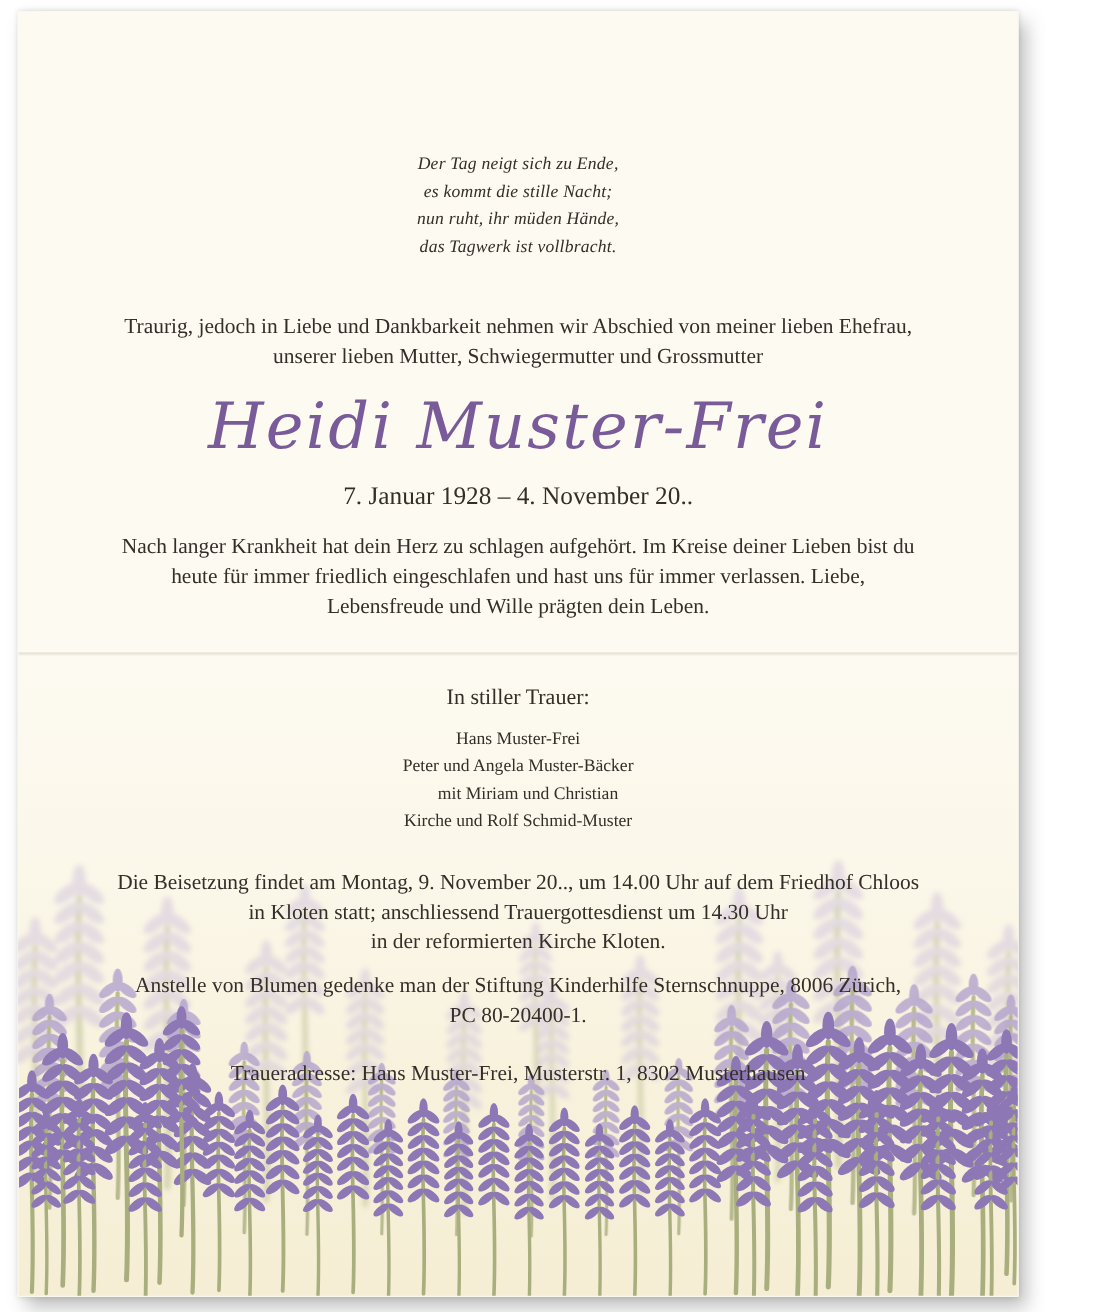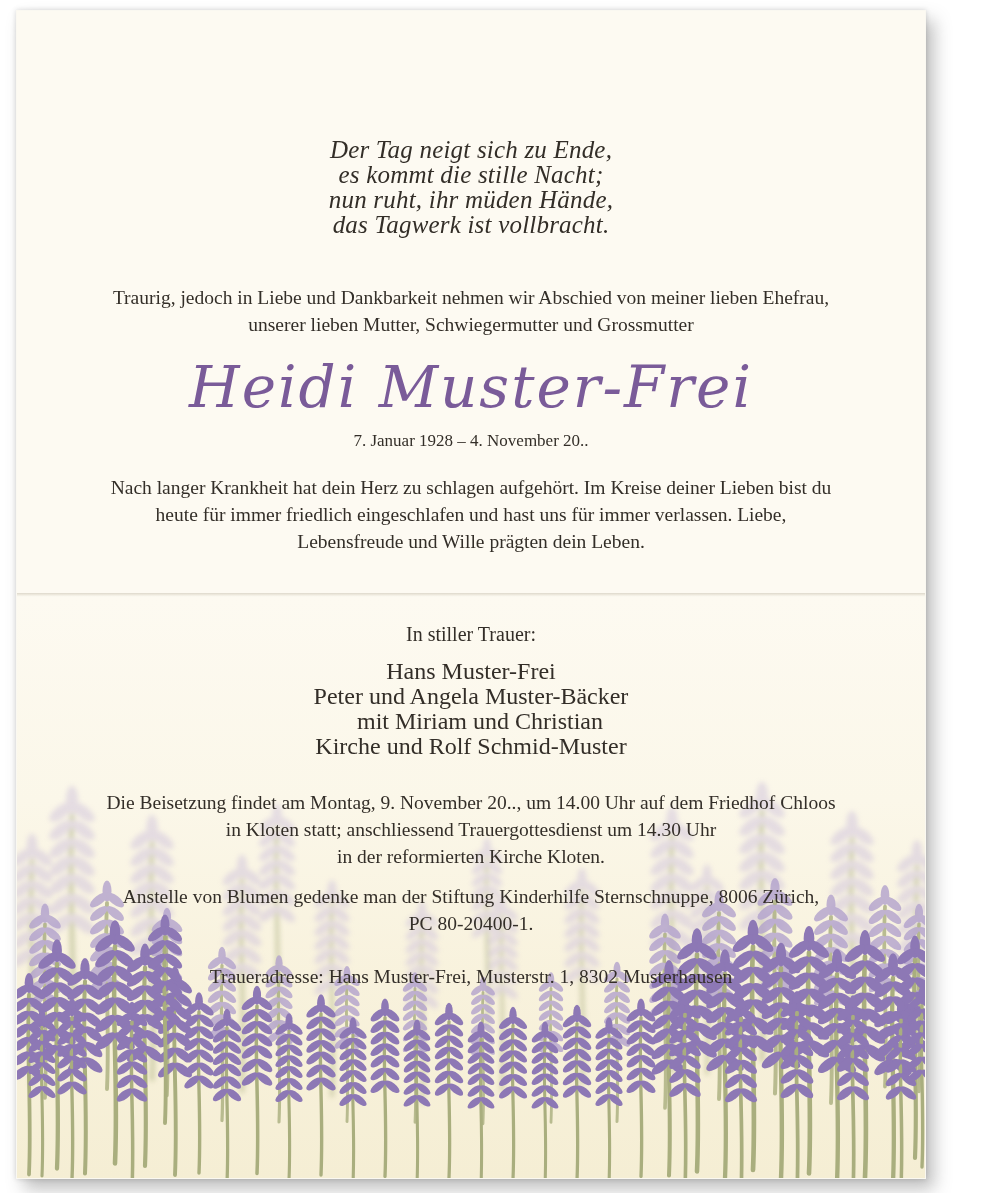--- a/index.html
+++ b/index.html
@@ -35,57 +35,57 @@
     position:relative;
     flex:1;
     background:linear-gradient(180deg,#fdfaf1 0%, #fbf7e9 35%, #f8f2dd 65%, #f5eed4 100%);
     text-align:center;
     color:#332e28;
     overflow:hidden;
   }
   .poem{
     margin-top:126px;
     font-style:italic;
-    font-size:25px;
+    font-size:16px;
     line-height:25px;
     letter-spacing:.2px;
   }
   .intro{
     margin-top:47px;
     font-size:19.5px;
     line-height:27px;
   }
   .deceased-name{
     margin-top:10px;
     font-family:"DejaVu Serif",serif;
     font-style:italic;
     font-weight:400;
     font-size:58px;
     line-height:78px;
     letter-spacing:2px;
     color:#7a5b99;
   }
   .life-dates{
-    margin-top:2px;
-    font-size:17px;
+    margin-top:12px;
+    font-size:23px;
     line-height:26px;
   }
   .obituary{
     margin-top:20px;
     font-size:19.5px;
     line-height:27px;
   }
   .mourning-heading{
     margin-top:24px;
     font-size:20px;
     line-height:26px;
   }
   .mourners{
     margin-top:12px;
-    font-size:24px;
+    font-size:16px;
     line-height:25px;
   }
   .mourners .indent{transform:translateX(9px);}
   .funeral{
     margin-top:30px;
     font-size:19.5px;
     line-height:27px;
   }
   .donation{
     margin-top:13px;

